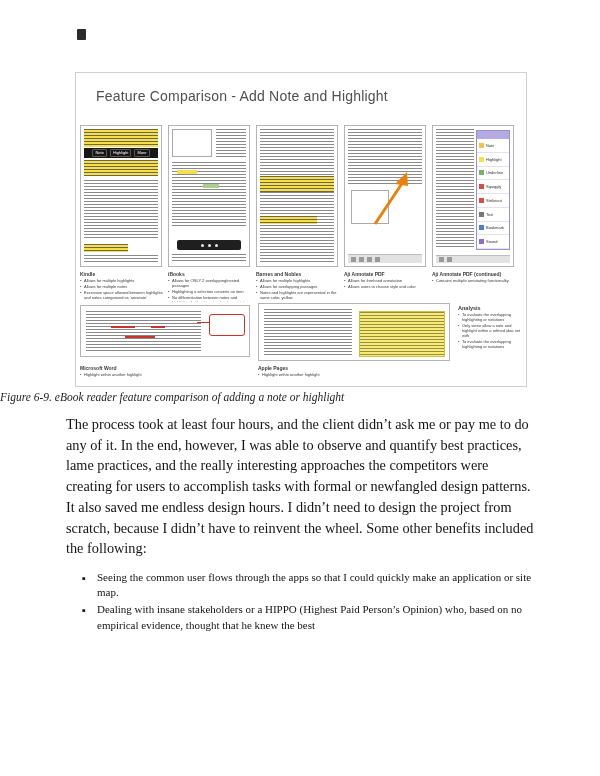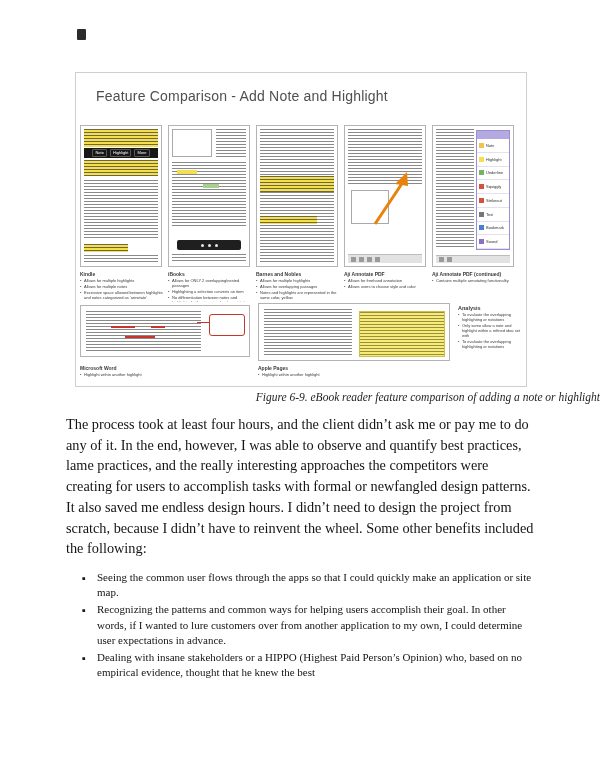--- a/index.html
+++ b/index.html
@@ -58,21 +58,21 @@
   .analysis li{position:relative;font-size:4px;line-height:1.25;padding-left:4px;margin-bottom:1px;}
   .analysis li::before{content:"•";position:absolute;left:0;top:0;}
 
   .rcap{position:absolute;top:292px;font-family:"Liberation Sans",sans-serif;color:#3a3a3a;}
   .rc1{left:4px;width:170px}.rc2{left:182px;width:160px}
   .rcap h5{margin:0 0 1px 0;font-size:5px;font-weight:bold;}
   .rcap ul{margin:0;padding:0;list-style:none;}
   .rcap li{position:relative;font-size:4px;line-height:1.25;padding-left:4px;}
   .rcap li::before{content:"•";position:absolute;left:0;top:0;}
 
-  .fig-caption{position:absolute;left:0;top:391px;width:600px;text-align:right;font-size:11.5px;font-style:italic;color:#1d1d1d;}
+  .fig-caption{position:absolute;left:0;top:391px;width:600px;text-align:left;font-size:11.5px;font-style:italic;color:#1d1d1d;}
 
   
   .body-text{position:absolute;left:66px;top:414px;width:468px;font-size:14.3px;line-height:1.45;color:#141414;}
   .body-text p{margin:0;}
   .blist{margin:11px 0 0 0;padding:0 0 0 16px;list-style:none;}
   .blist li{position:relative;padding-left:15px;margin-bottom:2px;font-size:11px;line-height:1.38;}
   .blist li::before{content:"▪";position:absolute;left:0;top:1px;font-size:11px;}
 </style>
 </head>
 <body>
@@ -249,18 +249,17 @@
         </ul>
     </div>
   </div>
 
   <div class="fig-caption">Figure 6-9. eBook reader feature comparison of adding a note or highlight</div>
 
   <div class="body-text">
     <p>The process took at least four hours, and the client didn’t ask me or pay me to do any of it. In the end, however, I was able to observe and quantify best practices, lame practices, and the really interesting approaches the competitors were creating for users to accomplish tasks with formal or newfangled design patterns. It also saved me endless design hours. I didn’t need to design the project from scratch, because I didn’t have to reinvent the wheel. Some other benefits included the following:</p>
     <ul class="blist">
       <li><span>Seeing the common user flows through the apps so that I could quickly make an application or site map.</span></li>
-      <li><span>Recognizing the patterns and common ways for helping users accomplish their goal. In other words, if I wanted to lure customers over from another application to my own, I could determine user expectations in advance.</span></li>
       <li><span>Dealing with insane stakeholders or a HIPPO (Highest Paid Person’s Opinion) who, based on no empirical evidence, thought that he knew the best</span></li>
     </ul>
   </div>
 
 </div>
 
 </body></html>

